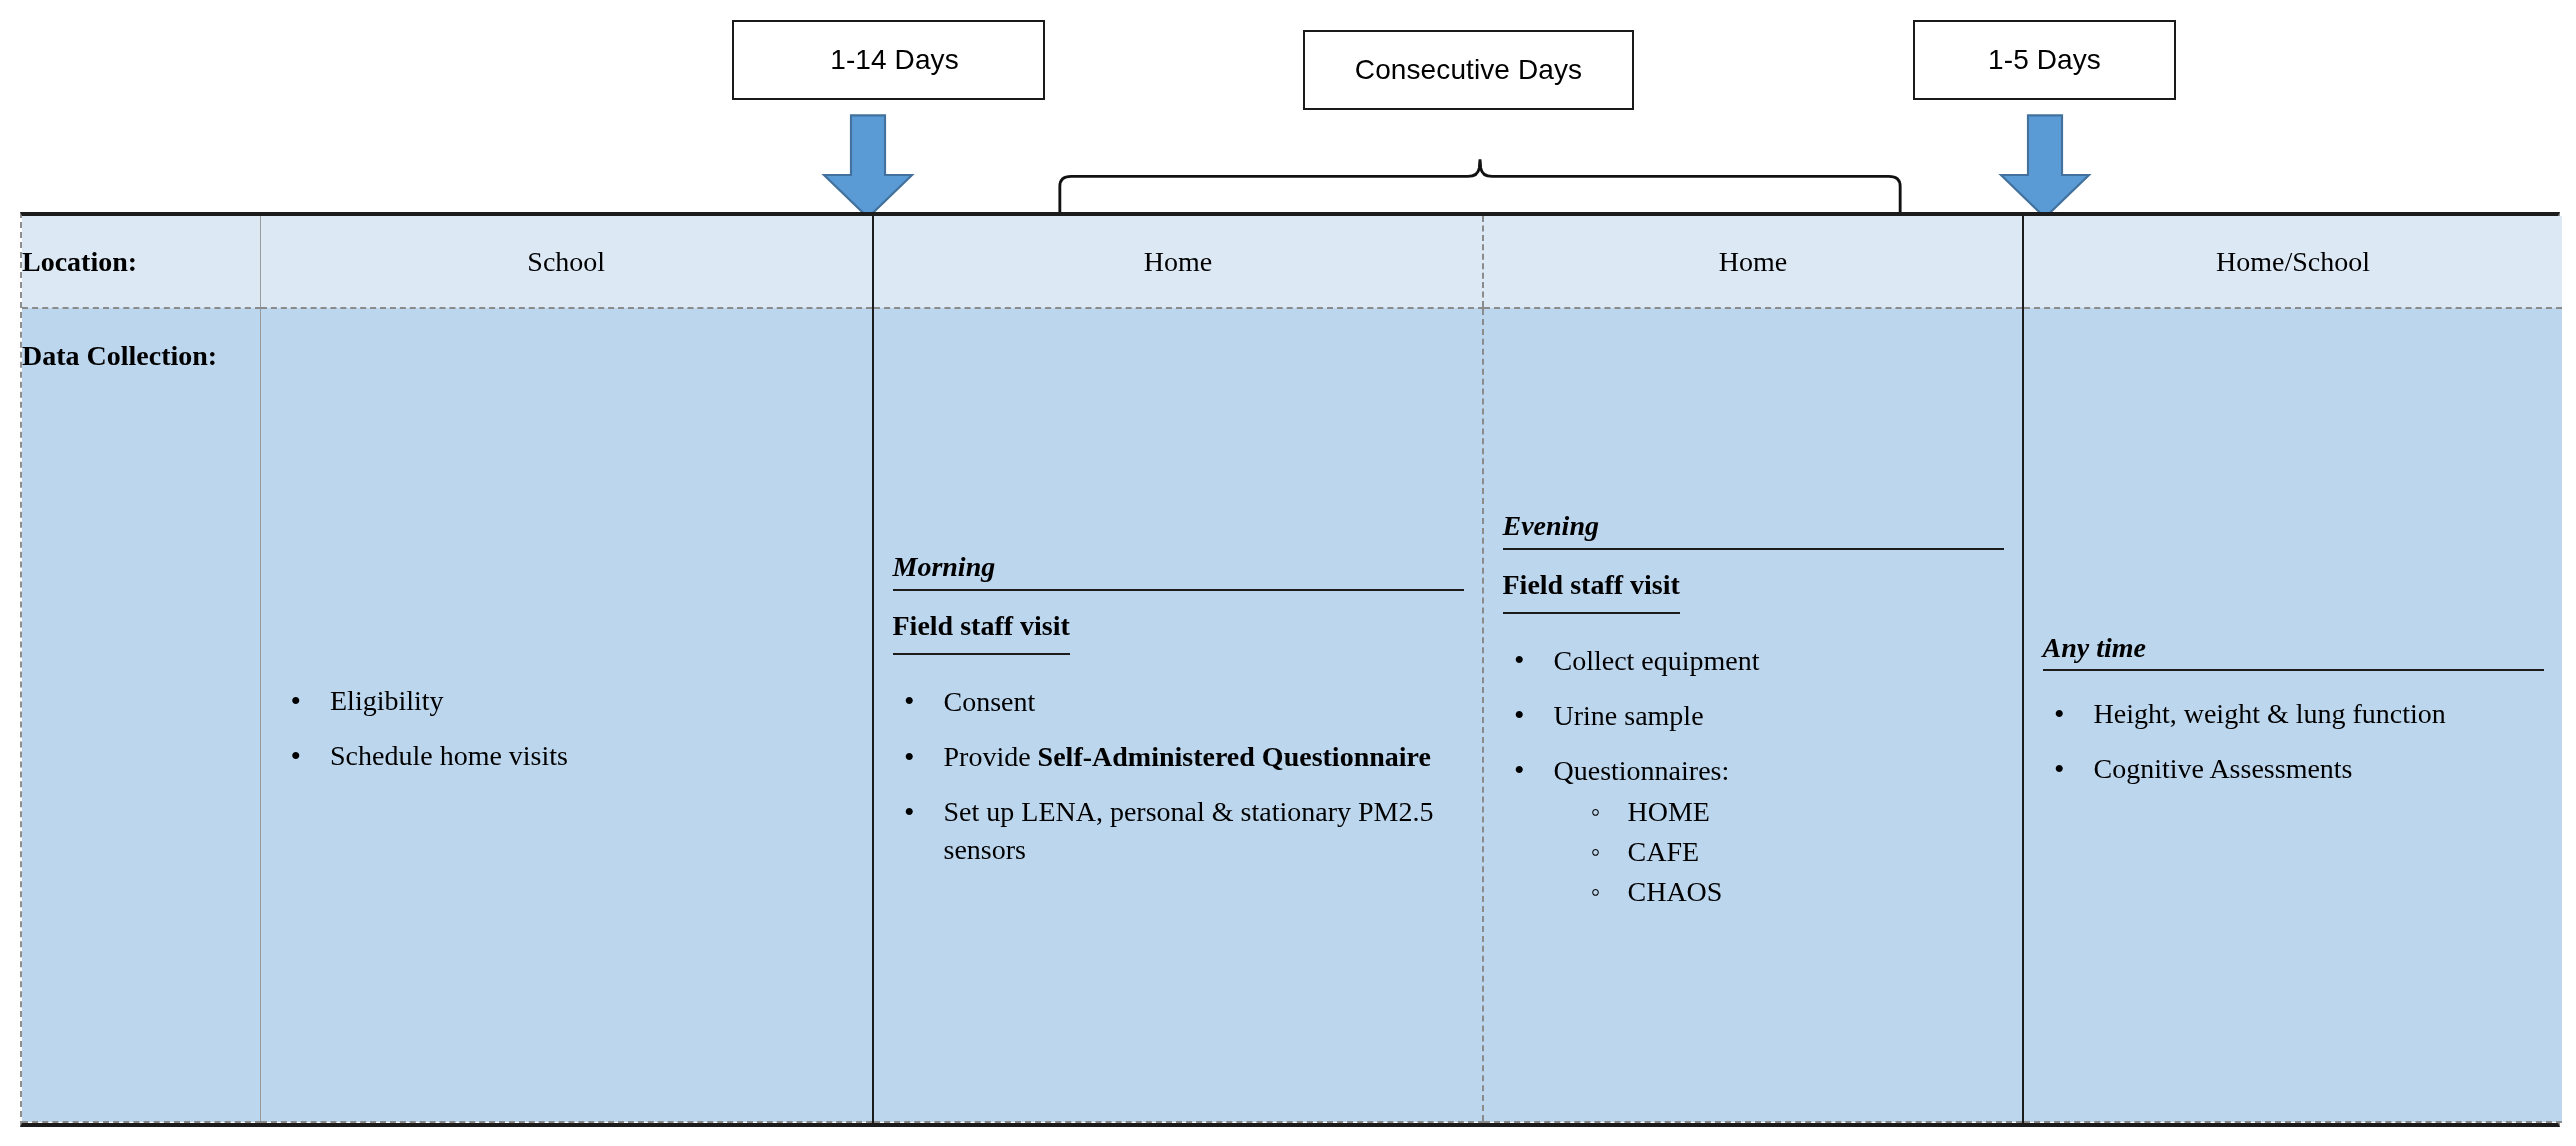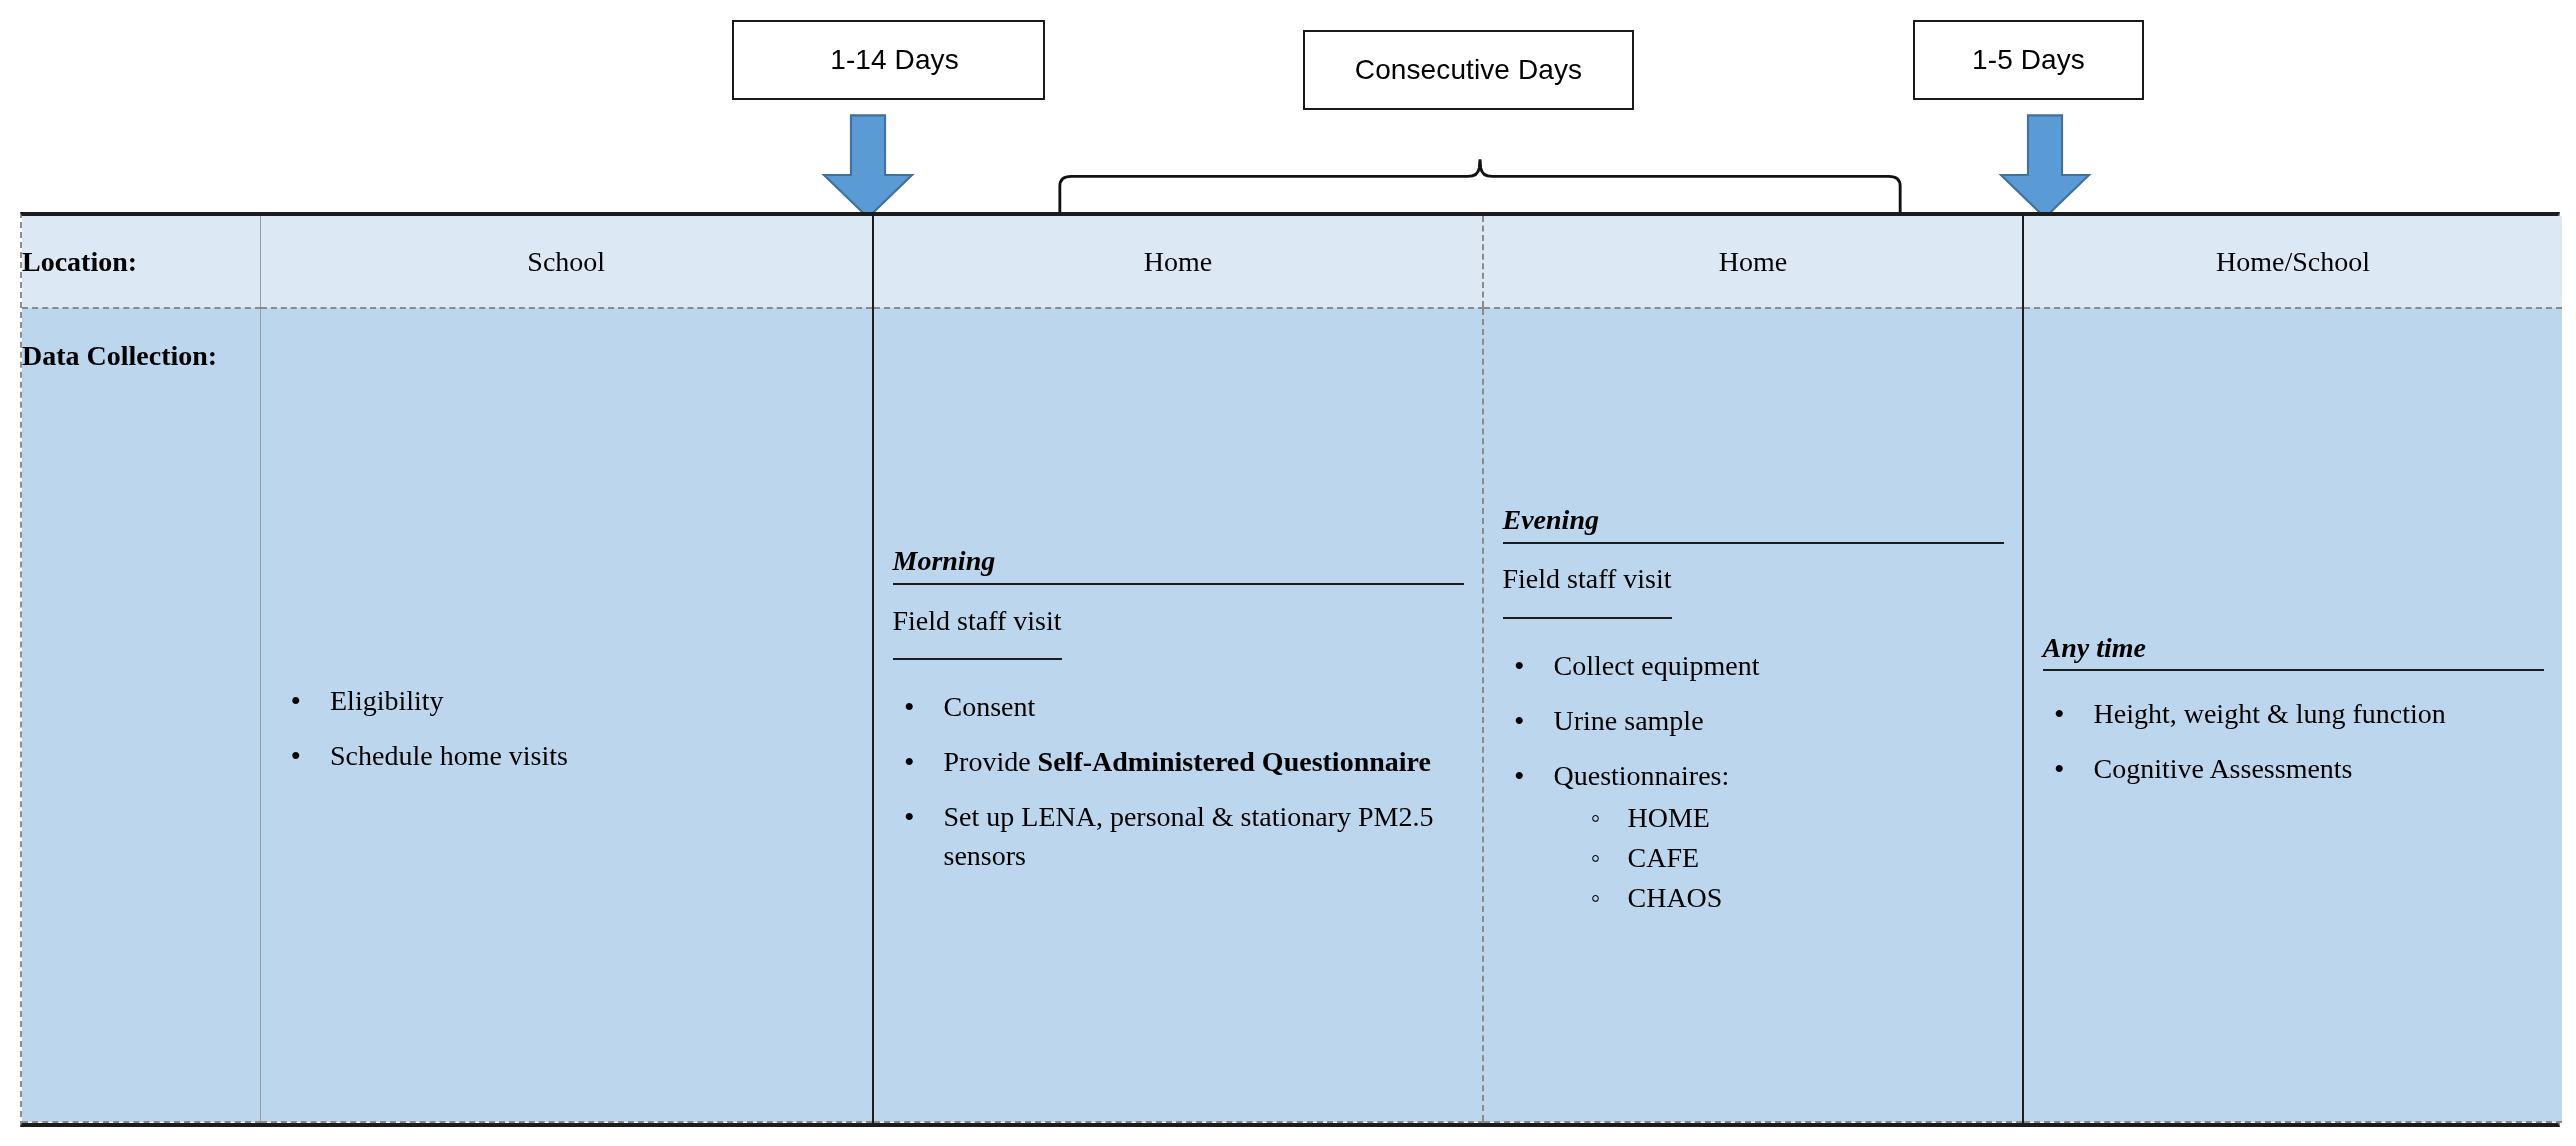--- a/index.html
+++ b/index.html
@@ -26,21 +26,21 @@
     align-items: center;
     justify-content: center;
     font-family: "Liberation Sans", "DejaVu Sans", sans-serif;
     font-size: 28px;
     color: #000000;
     letter-spacing: 0.1px;
     white-space: nowrap;
   }
   #callout-1-14 { left: 732px; top: 20px;  width: 313px; height: 80px; padding-left: 12px; }
   #callout-consec { left: 1303px; top: 30px; width: 331px; height: 80px; }
-  #callout-1-5  { left: 1913px; top: 20px;  width: 231px; height: 80px; }
+  #callout-1-5  { left: 1913px; top: 20px;  width: 263px; height: 80px; }
 
   
   .down-arrow {
     position: absolute;
     width: 94px;
     height: 105px;
   }
   #arrow-day2 { left: 821px; top: 114px; }
   #arrow-day4 { left: 1998px; top: 114px; }
 
@@ -125,25 +125,25 @@
   .phase-head {
     font-style: italic;
     font-weight: bold;
     font-size: 28px;
     border-bottom: 2.1px solid #1c1c1c;
     padding-bottom: 2.1px;
     margin-bottom: 1.4px;
     display: block;
   }
   .visit-head {
-    font-weight: normal;
+    font-weight: bold;
     font-size: 28px;
     display: inline-block;
     border-bottom: 2.1px solid #1c1c1c;
-    padding-bottom: 18px;
+    padding-bottom: 7px;
     margin-top: 14px;
   }
   ul.bullets {
     list-style: none;
     margin: 28px 0 0 0;
     padding: 0;
   }
   ul.bullets.tight { margin-top: 24px; }
   ul.bullets > li {
     position: relative;

